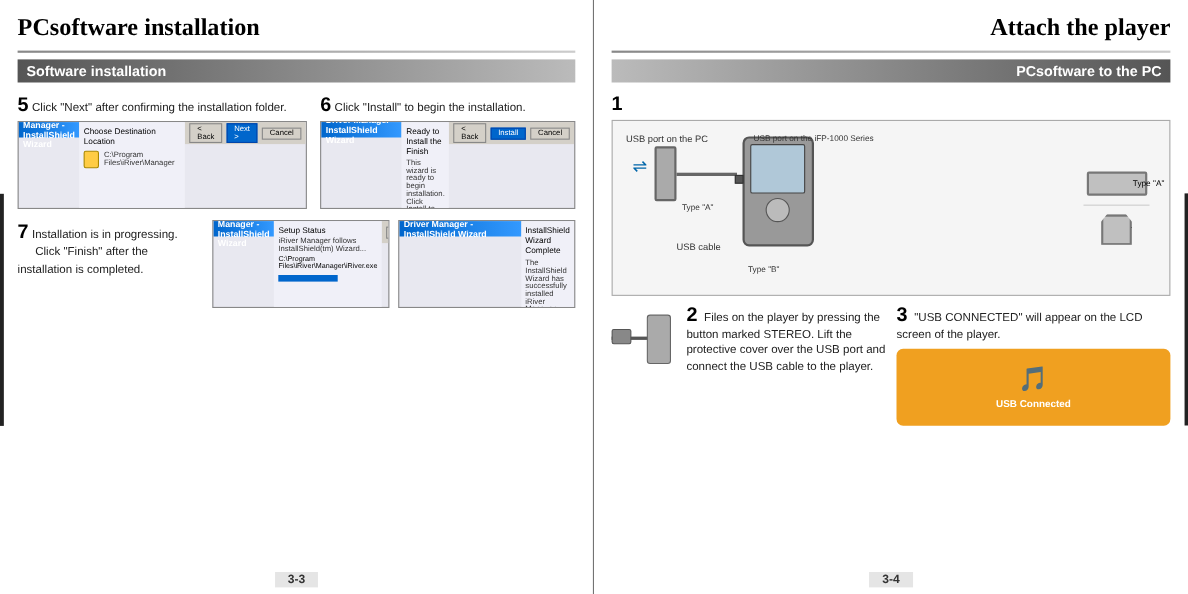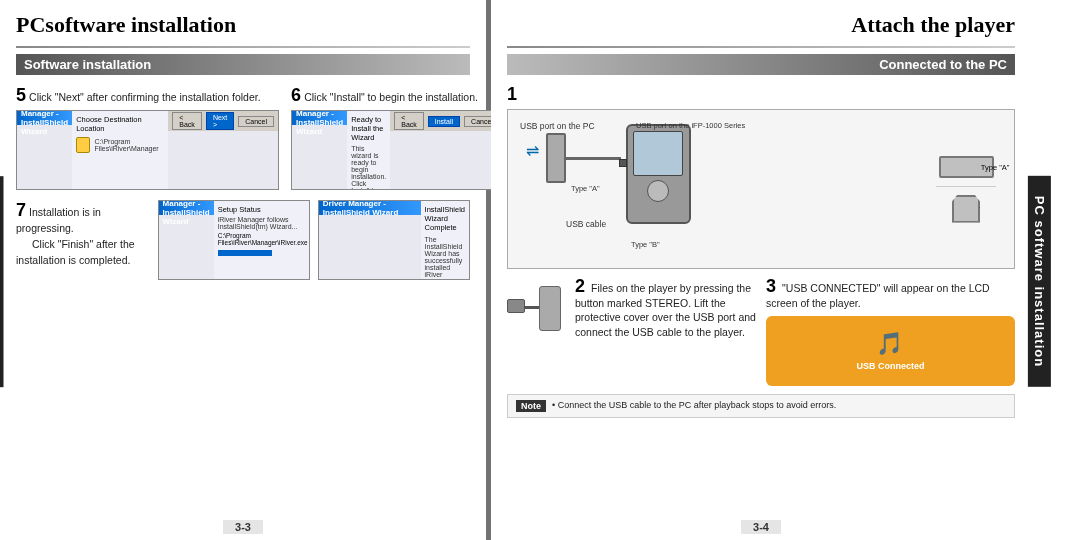--- a/index.html
+++ b/index.html
@@ -8,24 +8,24 @@
       height: 540px;
       background: #fff;
       font-family: Arial, sans-serif;
       font-size: 11px;
       overflow: hidden;
       display: flex;
     }
 
     
     .left-panel {
-      width: 491px;
+      width: 540px;
       height: 540px;
       background: #fff;
-      border-right: 5px solid #737373;
+      border-right: 1px solid #737373;
       position: relative;
       padding: 12px 16px 8px 16px;
     }
 
     .left-panel .page-title {
       font-size: 22px;
       font-weight: bold;
       color: #000;
       font-family: Georgia, serif;
       margin-bottom: 8px;
@@ -375,21 +375,21 @@
     <div class="step-col">
       <div class="step-text-block">
         <span class="step-num">6</span>
         <span class="step-text">Click "Install" to begin the installation.</span>
       </div>
       <div class="screenshot-box">
         <div class="screenshot-titlebar">
           <span class="screenshot-titlebar-text">Driver Manager - InstallShield Wizard</span>
         </div>
         <div class="screenshot-body">
-          <div class="screenshot-inner-title">Ready to Install the Wizard</div>
+          <div class="screenshot-inner-title">Ready to Install the Finish</div>
           <div style="font-size:7px;color:#333;margin-top:3px;">This wizard is ready to begin installation.<br>Click Install to begin the installation or click Back to review or change installation settings. Click Cancel to exit the wizard.</div>
         </div>
         <div class="screenshot-footer">
           <span class="fake-btn">&lt; Back</span>
           <span class="fake-btn-blue">Install</span>
           <span class="fake-btn">Cancel</span>
         </div>
       </div>
     </div>
   </div>
@@ -438,21 +438,21 @@
 </div>
 
 <div class="right-panel">
 
   <div class="right-sidebar-text">PC software installation</div>
 
   <div class="page-title">Attach the player</div>
 
   <div class="divider-line"></div>
 
-  <div class="connecting-header">Connected to the PC</div>
+  <div class="connecting-header">PCsoftware to the PC</div>
 
   <div class="step-inline">
     <span class="step-inline-num">1</span>
   </div>
 
   <div class="usb-diagram-box">
 
     <div style="position:relative;width:230px;height:140px;">
 
       <div class="usb-label" style="top:2px;left:4px;">USB port on the PC</div>
@@ -525,19 +525,15 @@
       </div>
 
       <div class="usb-connected-box">
 
         <div style="font-size:22px;color:#fff;">🎵</div>
         <div class="usb-connected-label">USB Connected</div>
       </div>
     </div>
   </div>
 
-  <div class="note-box">
-    <span class="note-label">Note</span>
-    <span class="note-bullet">•  Connect the USB cable to the PC after playback stops to avoid errors.</span>
-  </div>
 
   <div class="page-number">3-4</div>
 </div>
 
 </body></html>

